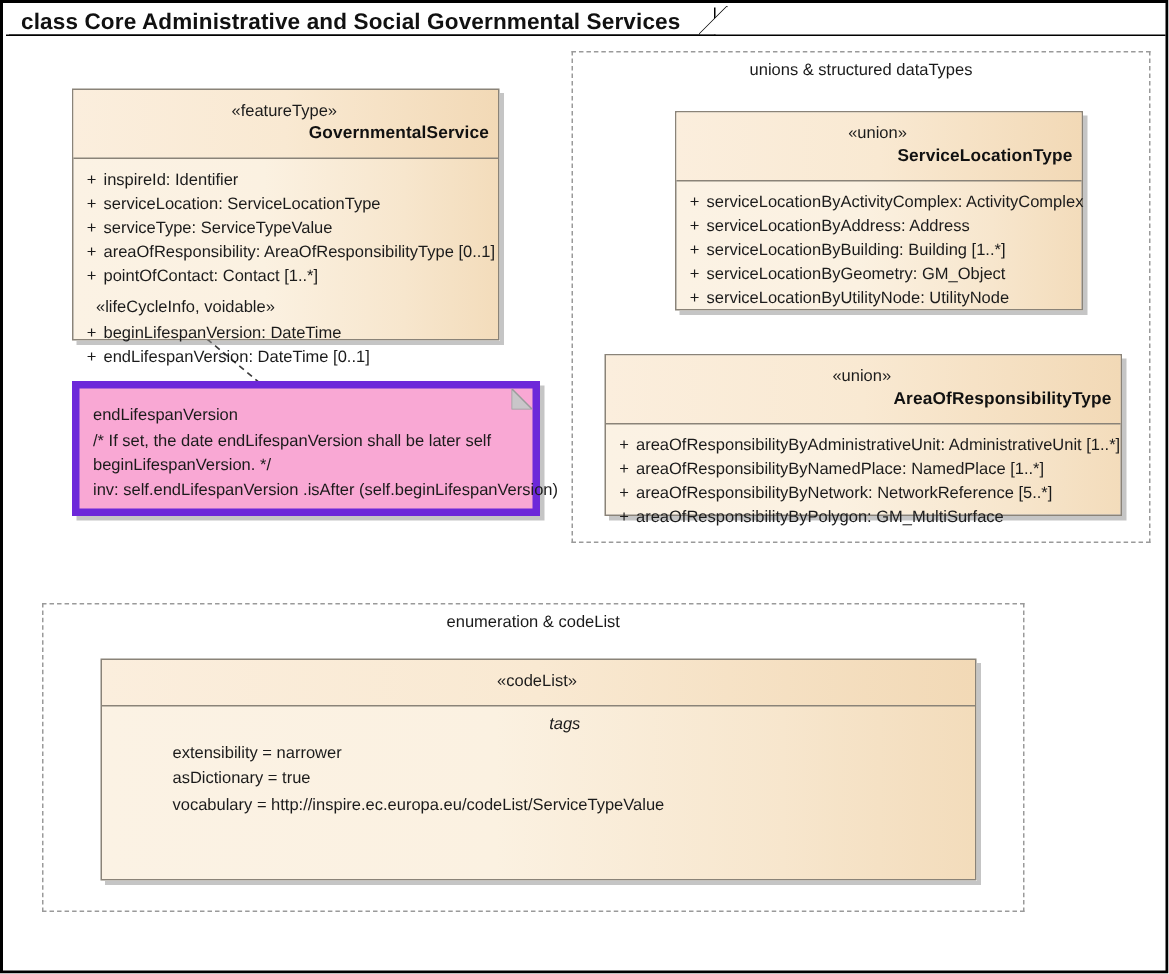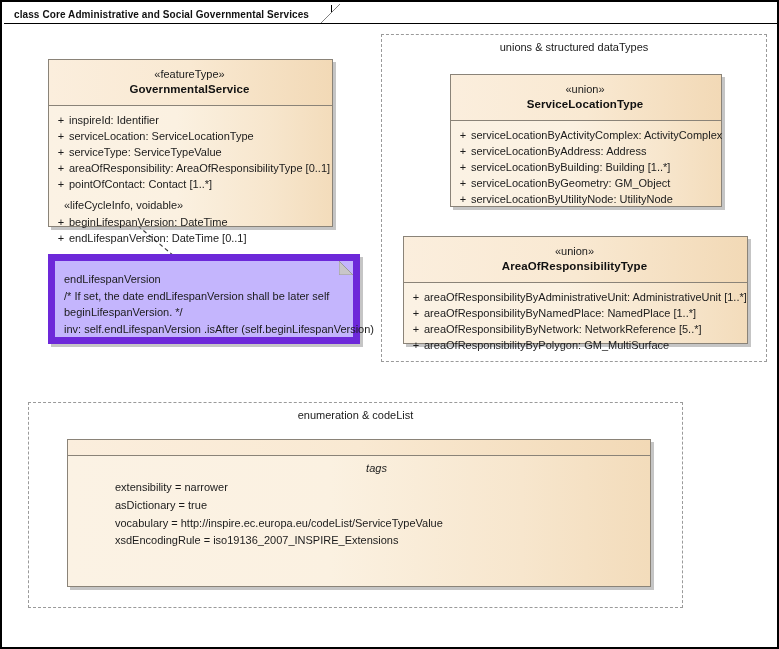--- a/index.html
+++ b/index.html
@@ -28,21 +28,21 @@
     left: 4px;
     top: 3px;
     height: 18px;
     padding: 0 22px 0 8px;
     display: flex;
     align-items: center;
     background: #ffffff;
     border: 1px solid #000000;
     border-top: none;
     border-left: none;
-    font-size: 10px;
+    font-size: 15px;
     font-weight: bold;
     color: #111111;
     white-space: nowrap;
     letter-spacing: 0.1px;
   }
   .title-tab::after {
     content: "";
     position: absolute;
     right: -9px;
     top: -1px;
@@ -109,20 +109,21 @@
     font-size: 11px;
     color: #1b1b1b;
     display: block;
   }
   .classname {
     font-size: 11.5px;
     font-weight: bold;
     color: #111111;
     display: block;
     letter-spacing: 0.1px;
+    text-align: right;
   }
   .uml-body {
     padding: 6px 4px 8px 4px;
   }
   .attr {
     display: flex;
     align-items: baseline;
     font-size: 11px;
     color: #1b1b1b;
     line-height: 1.46;
@@ -154,22 +155,22 @@
     color: #1b1b1b;
     line-height: 1.62;
     padding-left: 8px;
     white-space: nowrap;
   }
 
   
   .note {
     position: absolute;
     box-sizing: border-box;
-    background: #c4b5fd;
-    border: 7px solid #6d28d9;
+    background: #f9a8d4;
+    border: 5px solid #6d28d9;
     box-shadow: 3px 3px 0 0 rgba(150,150,150,0.55);
   }
   .note-fold {
     position: absolute;
     top: 0;
     right: 0;
     width: 14px;
     height: 14px;
   }
   .note-body {
@@ -311,23 +312,23 @@
       </div>
       <div class="attr">
         <span class="vis">+</span>
         <span class="txt">areaOfResponsibilityByPolygon: GM_MultiSurface</span>
       </div>
     </div>
   </div>
 
   <div class="uml" style="left:65px; top:437px; width:584px; height:148px;">
     <div class="uml-header">
+      <span class="stereotype">«codeList»</span>
     </div>
     <div class="uml-body" style="padding-top:2px;padding-left:39px;">
       <div class="tags-title">tags</div>
       <div class="tag-line">extensibility = narrower</div>
       <div class="tag-line">asDictionary = true</div>
       <div class="tag-line">vocabulary = http://inspire.ec.europa.eu/codeList/ServiceTypeValue</div>
-      <div class="tag-line">xsdEncodingRule = iso19136_2007_INSPIRE_Extensions</div>
     </div>
   </div>
 
 </div>
 
 </body></html>

